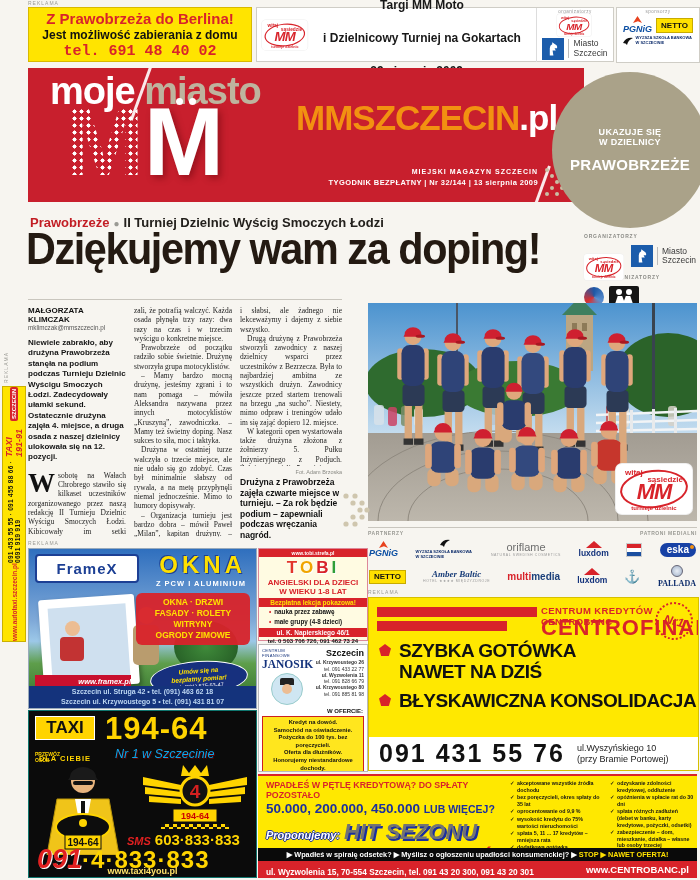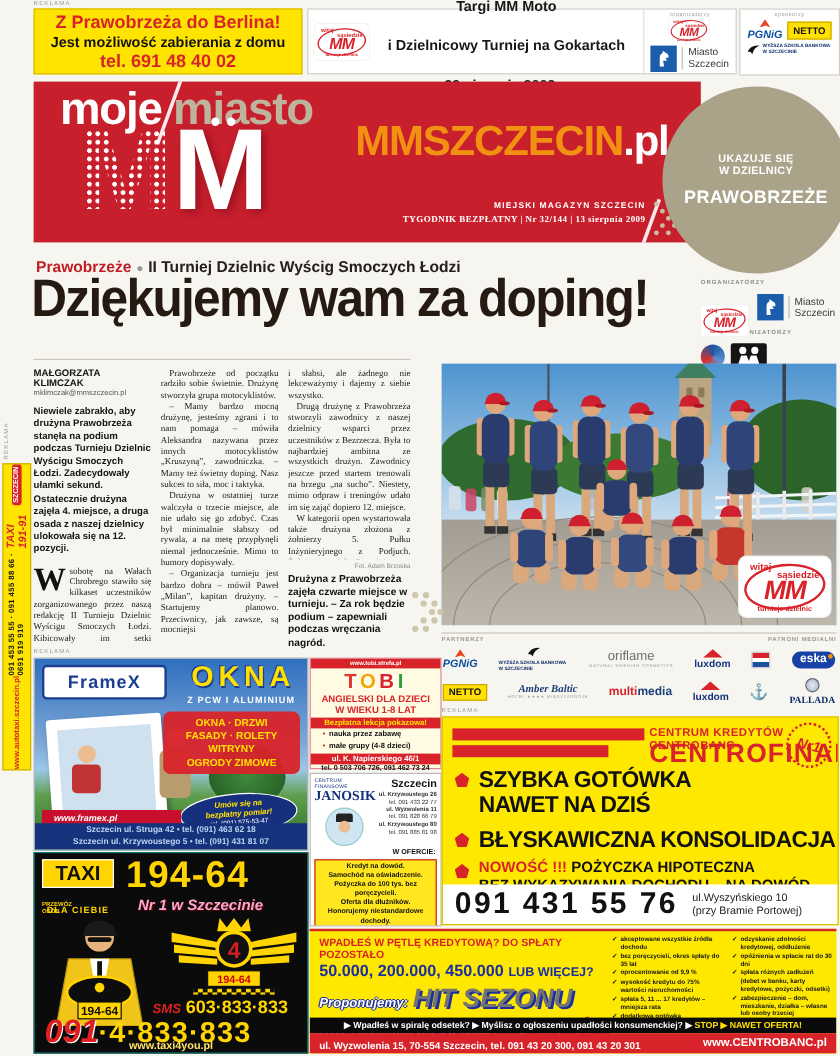--- a/index.html
+++ b/index.html
@@ -6,21 +6,21 @@
   .page{position:relative;width:700px;height:880px;background:#f7f5f0;overflow:hidden;
         font-family:"Liberation Sans",sans-serif;}
   .abs{position:absolute;}
   .rk{position:absolute;font-size:5px;color:#9a9a94;letter-spacing:1px;}
 
   
   #ad-berlin{position:absolute;left:28px;top:7px;width:222px;height:53px;background:#ffe400;
     border:1px solid #d8b900;display:flex;flex-direction:column;justify-content:center;align-items:center;text-align:center;}
   #ad-berlin .ab1{color:#d8232a;font-weight:bold;font-size:15px;}
   #ad-berlin .ab2{color:#111;font-weight:bold;font-size:12px;margin:1px 0;}
-  #ad-berlin .ab3{color:#d8232a;font-weight:bold;font-size:15px;}
+  #ad-berlin .ab3{color:#d8232a;font-weight:bold;font-size:15px;font-family:Liberation Mono, monospace;}
 
   #ad-targi{position:absolute;left:256px;top:7px;width:356px;height:53px;background:#fff;
     border:1px solid #cfcdc6;display:flex;align-items:center;}
   .tg-text{flex:1;text-align:center;line-height:1.1;padding-top:2px;}
   .tg-t1{font-weight:bold;font-size:12px;color:#181818;margin-top:20px;}
   .tg-venue{font-size:6.5px;color:#333;margin-top:1px;}
   .tg-det{font-size:5.5px;font-weight:bold;color:#333;display:inline-block;text-align:left;vertical-align:middle;margin-left:4px;line-height:1.15;}
   .tg-right{width:76px;height:100%;border-left:1px solid #ddd;display:flex;flex-direction:column;align-items:center;padding-top:1px;}
   .tg-org{font-size:4.5px;color:#999;letter-spacing:.5px;}
   #box-sponsors{position:absolute;left:616px;top:7px;width:82px;height:53px;background:#fff;
@@ -42,21 +42,21 @@
   .m-dot{left:36px;top:26px;background-image:radial-gradient(circle,#fff 1.9px,rgba(255,255,255,0) 2.2px);
     background-size:7px 7px;-webkit-background-clip:text;background-clip:text;color:transparent;}
   .m-solid{left:116px;top:26px;color:#fff;text-shadow:3px 3px 7px rgba(90,0,8,.45);}
   .mh-dots{position:absolute;left:148px;top:30px;display:flex;gap:6px;}
   .mh-dots i{width:7px;height:7px;border-radius:50%;background:#fff;}
   .mh-site{position:absolute;left:268px;top:30px;font-size:35px;font-weight:bold;letter-spacing:-1px;}
   .mh-site .st{color:#f29111;}
   .mh-site .tld{color:#fff;}
   .mh-tags{position:absolute;left:230px;top:100px;width:280px;text-align:right;color:#fff;}
   .mh-tag1{font-size:7px;font-weight:bold;letter-spacing:1px;}
-  .mh-tag2{font-size:7.5px;font-weight:bold;letter-spacing:.4px;margin-top:3px;font-family:Liberation Serif, serif;}
+  .mh-tag2{font-size:7.5px;font-weight:bold;letter-spacing:.4px;margin-top:3px;}
   #circle-pb{position:absolute;left:552px;top:72px;width:156px;height:156px;border-radius:50%;
     background:#aaa289;display:flex;flex-direction:column;align-items:center;justify-content:center;text-align:center;color:#fff;}
   #circle-pb .c1{font-size:9px;font-weight:bold;letter-spacing:.3px;}
   #circle-pb .c3{font-size:15px;font-weight:bold;margin-top:9px;letter-spacing:.3px;}
 
   
   #kicker{position:absolute;left:30px;top:215px;font-size:13px;font-weight:bold;}
   #kicker .ks{color:#c21d24;}
   #kicker .sep{color:#9a9a94;font-size:10px;margin:0 4px;}
   #kicker .kt{color:#23201c;}
@@ -162,21 +162,21 @@
   .fx-kid2{position:absolute;left:102px;top:58px;width:30px;height:58px;}
   .fx-kid2 .hd{width:17px;height:17px;border-radius:50%;background:#ecbd93;margin:0 auto;}
   .fx-kid2 .bd{width:26px;height:40px;background:#b99c6e;border-radius:5px;margin:1px auto 0;}
   .fx-tree{position:absolute;right:18px;top:72px;width:64px;height:52px;border-radius:50%;
     background:radial-gradient(#3f8a3a,#1f5220);}
   .fx-oval{position:absolute;right:8px;top:112px;width:96px;height:32px;background:#17307e;border:1px solid #fff;
     border-radius:50%;display:flex;flex-direction:column;align-items:center;justify-content:center;transform:rotate(-4deg);}
   .fx-oval .o1{color:#ffe000;font-style:italic;font-size:6.5px;font-weight:bold;line-height:1.15;}
   .fx-oval .o3{color:#fff;font-size:5.5px;margin-top:1px;}
   .fx-web{position:absolute;left:6px;top:126px;width:96px;background:#c8102e;color:#fff;font-weight:bold;
-    font-style:italic;font-size:7.5px;text-align:left;padding:2px 10px;}
+    font-style:italic;font-size:7.5px;text-align:right;padding:2px 0;}
   .fx-addr{position:absolute;left:0;right:0;bottom:0;height:21px;background:#14337c;color:#bcd6f2;
     font-weight:bold;font-size:7px;line-height:10px;text-align:center;padding-top:1px;}
 
   
   #tobi{position:absolute;left:258px;top:548px;width:108px;height:91px;background:#fffbe2;border:1px solid #d89;
     display:flex;flex-direction:column;text-align:center;}
   .tb-web{background:#d8232a;color:#fff;font-size:5px;font-weight:bold;padding:1px 0;}
   .tb-brand{font-size:17px;font-weight:bold;letter-spacing:3px;margin-top:1px;text-shadow:1px 1px 0 #fff;}
   .tb-brand .c1{color:#e2342b;}.tb-brand .c2{color:#f0a500;}.tb-brand .c3{color:#d8232a;}.tb-brand .c4{color:#2f9e38;}
   .tb-t{color:#d8232a;font-weight:bold;font-size:8px;line-height:9px;}
@@ -221,21 +221,21 @@
   .cf-phone{font-size:25px;font-weight:bold;color:#111;letter-spacing:2px;margin-left:10px;}
   .cf-addr{margin-left:12px;font-size:9px;color:#222;line-height:11px;}
 
   
   #taxi194{position:absolute;left:28px;top:710px;width:227px;height:166px;background:#0b0b0b;border:1px solid #0f766e;overflow:hidden;}
   .tx-box{position:absolute;left:6px;top:5px;width:60px;text-align:center;}
   .tx-taxi{background:#ffd400;color:#111;font-weight:bold;font-size:17px;padding:1px 0;border:1px solid #fff;}
   .tx-dc{color:#ffd400;font-weight:bold;font-size:7.5px;margin-top:14px;letter-spacing:1px;}
   .tx-sub{position:absolute;left:6px;top:40px;color:#ffd400;font-size:5px;font-weight:bold;line-height:6px;}
   .tx-num{position:absolute;left:76px;top:0px;color:#ffd400;font-weight:bold;font-size:31px;letter-spacing:1px;}
-  .tx-nr1{position:absolute;left:86px;top:36px;color:#f9a8d4;font-weight:bold;font-style:italic;font-size:12.5px;
+  .tx-nr1{position:absolute;left:86px;top:36px;color:#0ea5e9;font-weight:normal;font-style:italic;font-size:12.5px;
     text-shadow:1px 1px 0 #5a0000;}
   .tx-sms{position:absolute;left:98px;top:120px;}
   .tx-sms .s1{color:#e02020;font-weight:bold;font-style:italic;font-size:11px;margin-right:4px;}
   .tx-sms .s2{color:#ffd400;font-weight:bold;font-size:15px;}
   .tx-phone{position:absolute;left:8px;top:133px;white-space:nowrap;}
   .tx-phone .p1{color:#e02020;font-weight:bold;font-style:italic;font-size:27px;text-shadow:1px 1px 0 #fff;}
   .tx-phone .p2{color:#ffd400;font-weight:bold;font-size:24px;letter-spacing:1px;}
   .tx-web{position:absolute;left:0;right:0;bottom:1px;text-align:center;color:#ffe26a;font-weight:bold;font-size:9px;}
 
   
@@ -405,20 +405,21 @@
   <div id="rule-headline"></div>
 
   <div class="col" id="col1">
     <div class="byline-name">Małgorzata Klimczak</div>
     <div class="byline-mail">mklimczak@mmszczecin.pl</div>
     <div class="lead">Niewiele zabrakło, aby drużyna Prawobrzeża stanęła na podium podczas Turnieju Dzielnic Wyścigu Smoczych Łodzi. Zadecydowały ułamki sekund. Ostatecznie drużyna zajęła 4. miejsce, a druga osada z naszej dzielnicy ulokowała się na 12. pozycji.</div>
     <p class="noind"><span class="dropcap">W</span><span>sobotę na Wałach Chrobrego stawiło się kilkaset uczestników zorganizowanego przez naszą redakcję II Turnieju Dzielnic Wyścigu Smoczych Łodzi. Kibicowały im setki zgromadzonych gości – ich rodziny, sąsiedzi, znajomi. Wszyscy przyszli zobaczyć, jak piętnaście smoczych osad walczy o najwyższe miejsca na podium.</span></p>
 
   </div>
   <div class="col" id="col2">
+    <p class="noind">zali, że potrafią walczyć. Każda osada płynęła trzy razy: dwa razy na czas i w trzecim wyścigu o konkretne miejsce.</p>
     <p>Prawobrzeże od początku radziło sobie świetnie. Drużynę stworzyła grupa motocyklistów.</p>
     <p>– Mamy bardzo mocną drużynę, jesteśmy zgrani i to nam pomaga – mówiła Aleksandra nazywana przez innych motocyklistów „Kruszyną”, zawodniczka. – Mamy też świetny doping. Nasz sukces to siła, moc i taktyka.</p>
     <p>Drużyna w ostatniej turze walczyła o trzecie miejsce, ale nie udało się go zdobyć. Czas był minimalnie słabszy od rywala, a na metę przypłynęli niemal jednocześnie. Mimo to humory dopisywały.</p>
     <p>– Organizacja turnieju jest bardzo dobra – mówił Paweł „Milan”, kapitan drużyny. – Startujemy planowo. Przeciwnicy, jak zawsze, są mocniejsi</p>
   </div>
   <div id="col3wrap">
     <div class="c3text">
       <p class="noind">i słabsi, ale żadnego nie lekceważymy i dajemy z siebie wszystko.</p>
       <p>Drugą drużynę z Prawobrzeża stworzyli zawodnicy z naszej dzielnicy wsparci przez uczestników z Bezrzecza. Była to najbardziej ambitna ze wszystkich drużyn. Zawodnicy jeszcze przed startem trenowali na brzegu „na sucho”. Niestety, mimo odpraw i treningów udało im się zająć dopiero 12. miejsce.</p>
       <p>W kategorii open wystartowała także drużyna złożona z żołnierzy 5. Pułku Inżynieryjnego z Podjuch. Żołnierze zajęli 5. miejsce w swojej kategorii.</p>
@@ -679,24 +680,20 @@
     <div class="cf-brand">CENTROFINANS</div>
     <div class="cf-stamp">Nr1</div>
     <div class="cf-row" style="top:92px;">
       <span class="cf-b"></span>
       <span class="cf-big">BŁYSKAWICZNA KONSOLIDACJA</span>
     </div>
     <div class="cf-row" style="top:42px;">
       <span class="cf-b"></span>
       <span class="cf-big"><span>SZYBKA GOTÓWKA</span><br><span>NAWET NA DZIŚ</span></span>
     </div>
-    <div class="cf-row" style="top:118px;">
-      <span class="cf-b"></span>
-      <span class="cf-mid"><span class="cf-new">NOWOŚĆ !!!</span> <span>POŻYCZKA HIPOTECZNA</span><br><span>BEZ WYKAZYWANIA DOCHODU – NA DOWÓD</span></span>
-    </div>
     <div class="cf-strip">
       <span class="cf-phone">091 431 55 76</span>
       <span class="cf-addr"><span>ul.Wyszyńskiego 10</span><br><span>(przy Bramie Portowej)</span></span>
     </div>
   </div>
 
   <div id="taxi194">
     <div class="tx-box">
       <div class="tx-taxi">TAXI</div>
       <div class="tx-dc">DLA CIEBIE</div>

